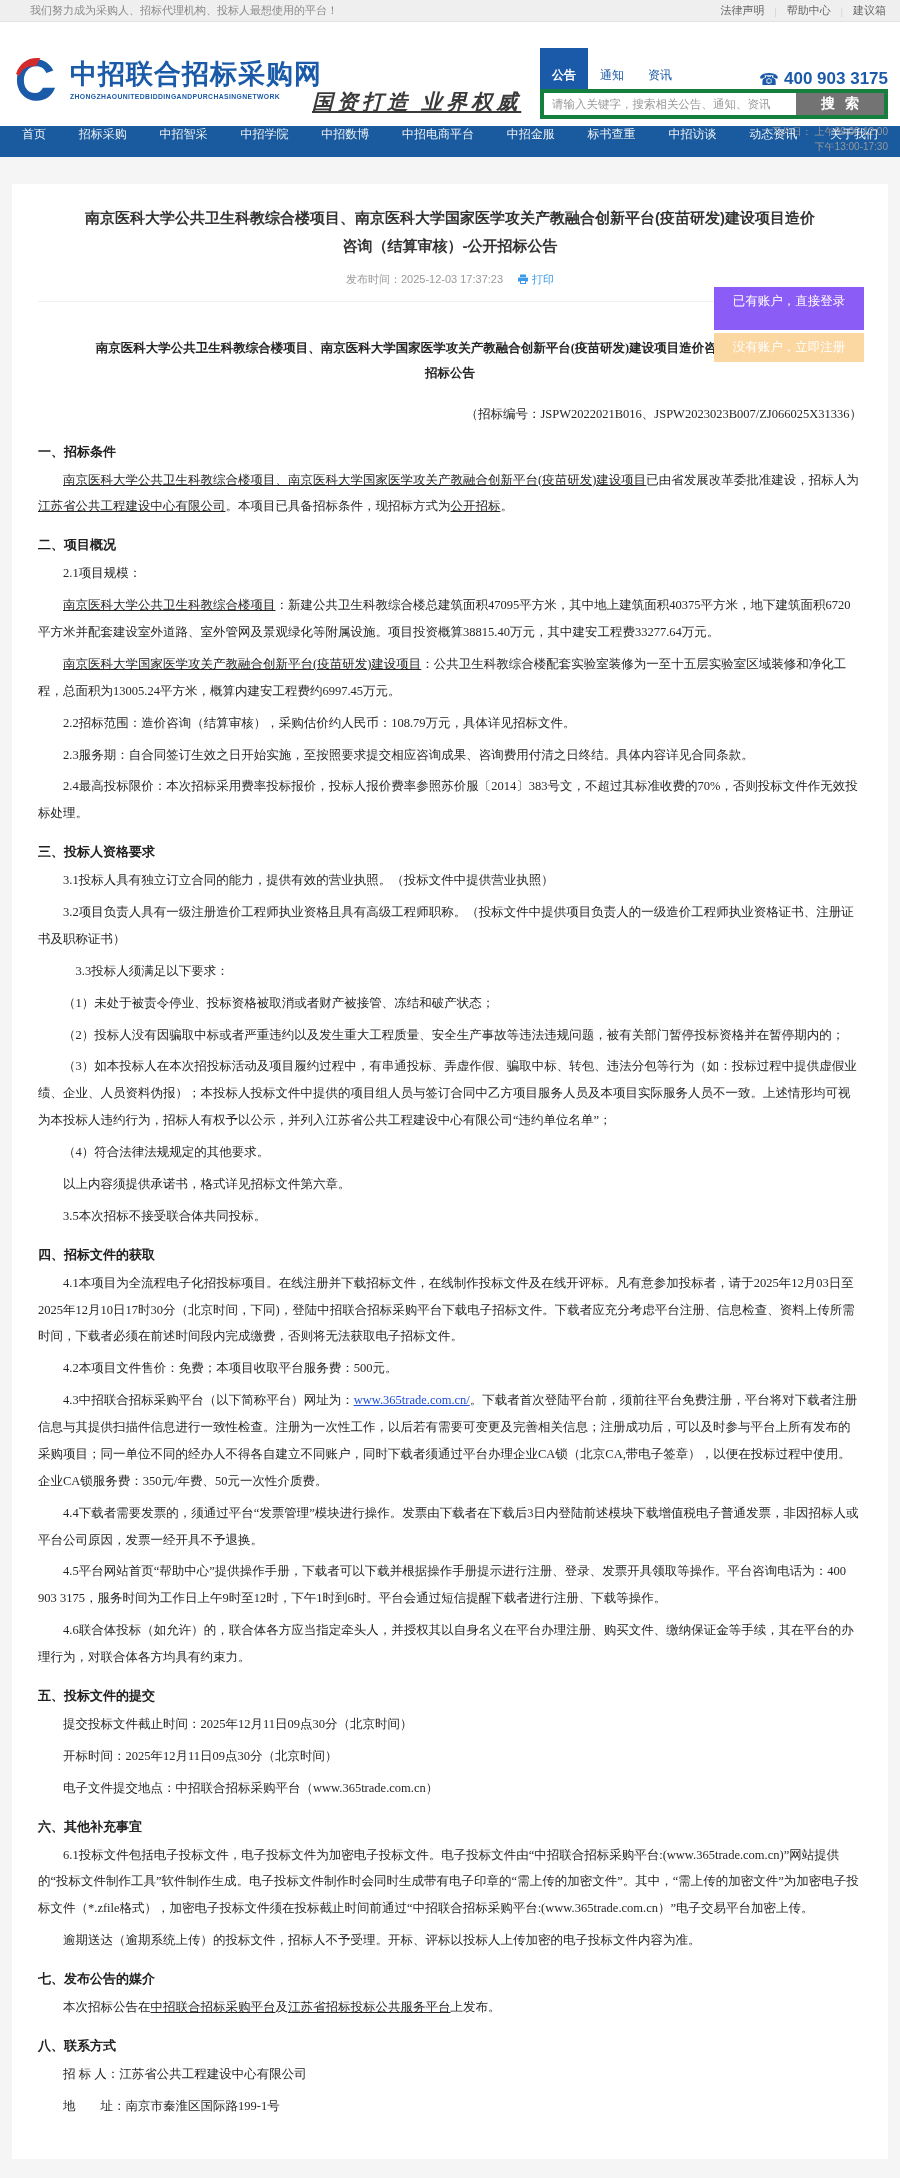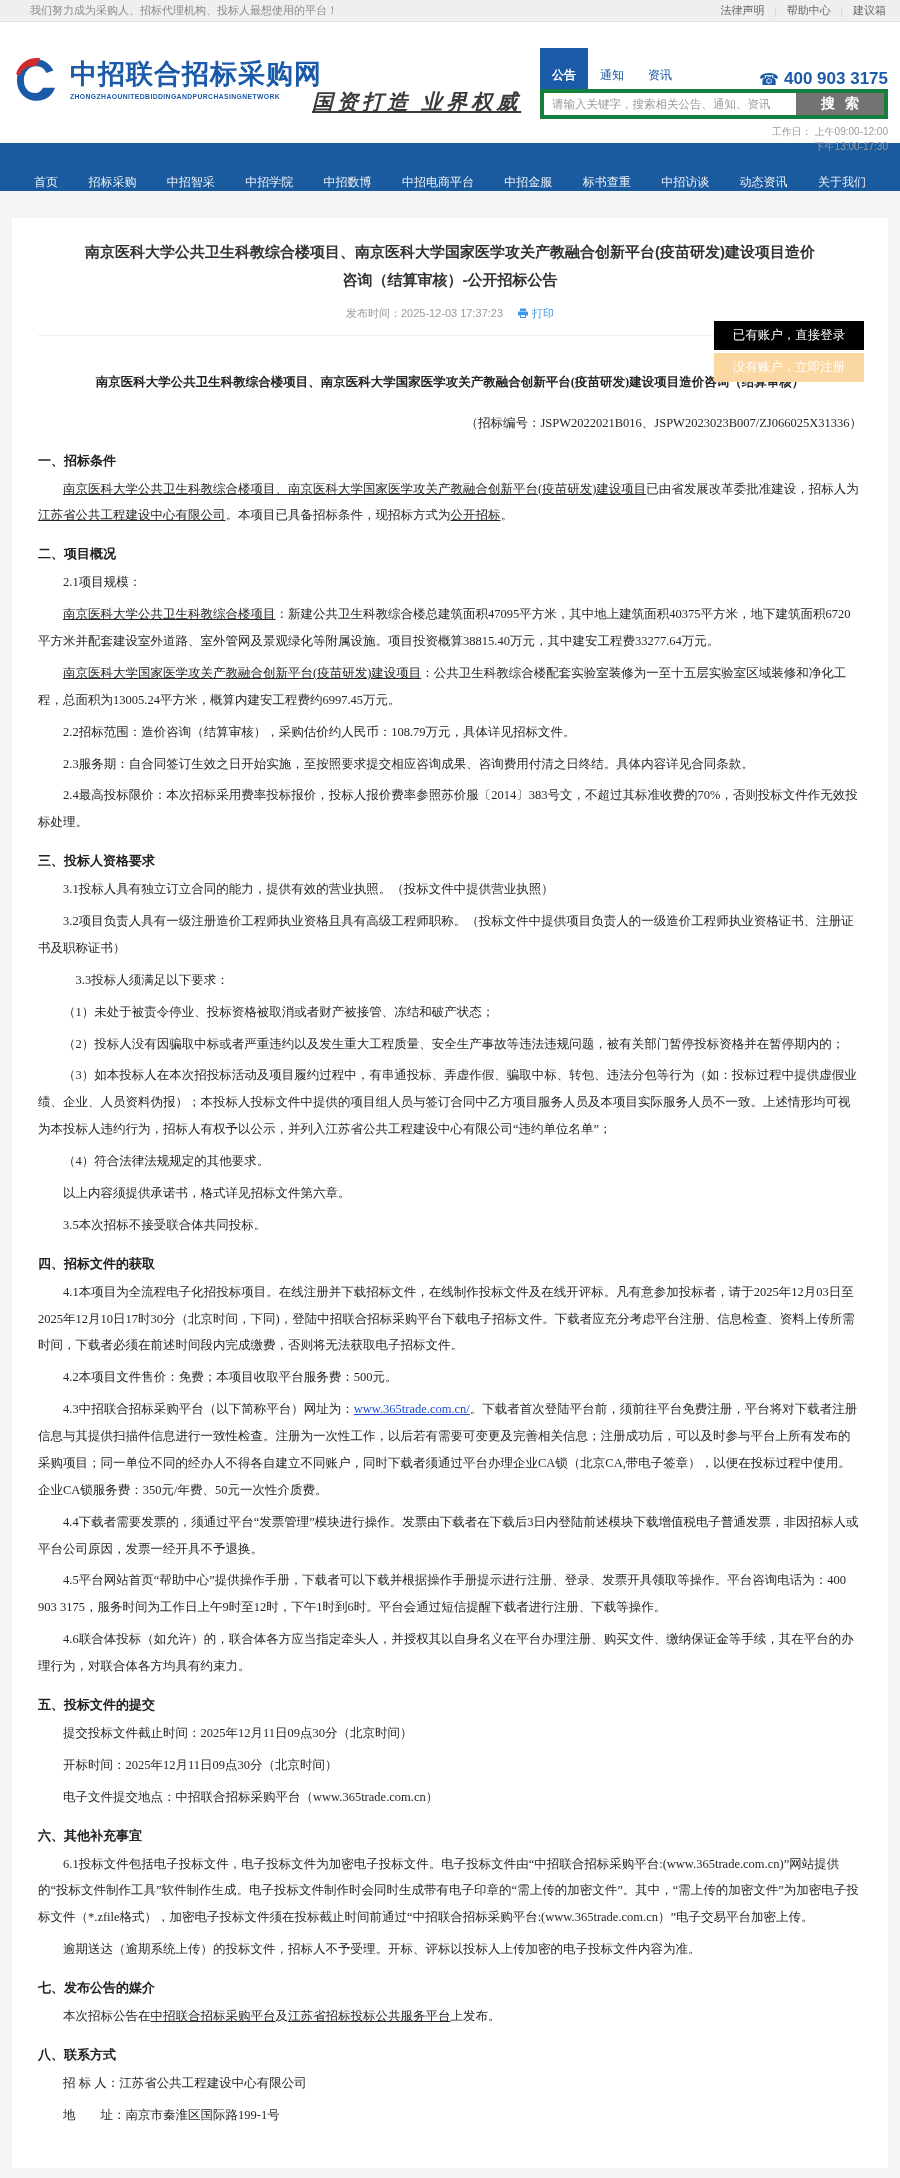--- a/index.html
+++ b/index.html
@@ -9,21 +9,21 @@
 
   
   .topbar { height:22px; background:#efefef; border-bottom:1px solid #e3e3e3;
             display:flex; align-items:center; justify-content:space-between;
             padding:0 14px 0 30px; font-size:11px; color:#8a8a8a;font-family:Liberation Serif, serif; }
   .topbar-links { display:flex; align-items:center; gap:10px; color:#b5b5b5; }
   .toplink { color:#666; }
   .sep { color:#ccc; }
 
   
-  .header { position:relative; height:121px; background:#fff; }
+  .header { position:relative; height:104px; background:#fff; }
   .logo { position:absolute; left:10px; top:32px; display:flex; align-items:center; }
   .logo-mark { width:52px; height:52px; }
   .logo-txt { margin-left:8px; }
   .logo-title { font-size:27px; font-weight:bold; color:#1a5aa8; letter-spacing:1px; line-height:1.1; }
   .logo-sub { font-size:6.8px; font-weight:bold; color:#1a5aa8; letter-spacing:.4px; margin-top:3px; }
   .callig { position:absolute; left:312px; top:66px; font-family:"Liberation Serif",serif;
             font-style:italic; font-weight:bold; font-size:21px; color:#3a3a3a; letter-spacing:4px;text-decoration:underline; }
   .hdr-right { position:absolute; right:12px; top:26px; width:348px; }
   .hdr-row1 { display:flex; align-items:flex-end; justify-content:space-between; }
   .search-tabs { display:flex; }
@@ -34,34 +34,34 @@
   .search-row { display:flex; border:4px solid #15803d; height:30px; }
   .search-input { flex:1; border:0; outline:0; padding:0 8px; font-size:11.5px; color:#333;
                   font-family:"Liberation Sans",sans-serif; }
   .search-input::placeholder { color:#9a9a9a; }
   .search-btn { width:88px; background:#737373; color:#fff; border:0; font-size:14px; font-weight:bold;
                 letter-spacing:10px; padding-left:10px; cursor:pointer;
                 font-family:"Liberation Sans",sans-serif; }
   .hours { margin-top:5px; text-align:right; font-size:10px; color:#9a9a9a; line-height:1.5; }
 
   
-  .nav { height:48px; background:#1a5a9e; display:flex; align-items:flex-end;
-         justify-content:space-between; padding:0 34px; }
+  .nav { height:31px; background:#1a5a9e; display:flex; align-items:flex-start;
+         justify-content:space-between; padding:0 22px; }
   .nav-item { color:#fff; font-size:12px; opacity:.92; }
 
   
   .card { margin:27px 12px 0; background:#fff; padding:20px 26px 34px; position:relative; }
   .art-title { width:90%; margin:0 auto; text-align:center; font-size:15px; font-weight:bold;
                color:#333; line-height:1.85; }
   .art-meta { margin-top:12px; text-align:center; font-size:11px; color:#9a9a9a;
               display:flex; justify-content:center; align-items:center; gap:14px;
               padding-bottom:14px; border-bottom:1px solid #f0f0f0; }
   .print-btn { display:inline-flex; align-items:center; gap:3px; color:#3d9ae8; cursor:pointer; }
   .acct-btns { position:absolute; right:24px; top:103px; width:150px; z-index:2; }
-  .btn-login { background:#000000; color:#fff; font-size:12.5px; height:29px; line-height:29px;
+  .btn-login { background:#8b5cf6; color:#fff; font-size:12.5px; height:43px; line-height:29px;
                text-align:center; cursor:pointer; }
   .btn-reg { background:#fbd7a1; color:#fff; font-size:12.5px; height:29px; line-height:29px;
              text-align:center; cursor:pointer; margin-top:3px; }
 
   
   .doc { margin-top:34px; font-family:"Liberation Serif",serif; font-size:12.5px; color:#262626; }
   .doc-ct { text-align:center; font-weight:bold; line-height:2; }
   .doc-c  { text-align:right; line-height:2;margin-top:16px; }
   .doc-h  { font-size:13px; font-weight:bold; margin:16px 0 6px; color:#222; }
   .doc-p  { text-indent:2em; line-height:2.15; margin:5px 0; }
@@ -148,20 +148,21 @@
     </span>
   </div>
 
   <div class="acct-btns">
     <div class="btn-login">已有账户，直接登录</div>
     <div class="btn-reg">没有账户，立即注册</div>
   </div>
 
   <div class="doc" id="doc">
       <p class="doc-ct">南京医科大学公共卫生科教综合楼项目、南京医科大学国家医学攻关产教融合创新平台(疫苗研发)建设项目造价咨询（结算审核）</p>
+      <p class="doc-ct">招标公告</p>
       <p class="doc-c">（招标编号：JSPW2022021B016、JSPW2023023B007/ZJ066025X31336）</p>
       <h3 class="doc-h">一、招标条件</h3>
       <p class="doc-p"><span class="u">南京医科大学公共卫生科教综合楼项目、南京医科大学国家医学攻关产教融合创新平台(疫苗研发)建设项目</span><span>已由省发展改革委批准建设，招标人为</span><span class="u">江苏省公共工程建设中心有限公司</span><span>。本项目已具备招标条件，现招标方式为</span><span class="u">公开招标</span><span>。</span></p>
       <h3 class="doc-h">二、项目概况</h3>
       <p class="doc-p">2.1项目规模：</p>
       <p class="doc-p"><span class="u">南京医科大学公共卫生科教综合楼项目</span><span>：新建公共卫生科教综合楼总建筑面积47095平方米，其中地上建筑面积40375平方米，地下建筑面积6720平方米并配套建设室外道路、室外管网及景观绿化等附属设施。项目投资概算38815.40万元，其中建安工程费33277.64万元。</span></p>
       <p class="doc-p"><span class="u">南京医科大学国家医学攻关产教融合创新平台(疫苗研发)建设项目</span><span>：公共卫生科教综合楼配套实验室装修为一至十五层实验室区域装修和净化工程，总面积为13005.24平方米，概算内建安工程费约6997.45万元。</span></p>
       <p class="doc-p">2.2招标范围：造价咨询（结算审核），采购估价约人民币：108.79万元，具体详见招标文件。</p>
       <p class="doc-p">2.3服务期：自合同签订生效之日开始实施，至按照要求提交相应咨询成果、咨询费用付清之日终结。具体内容详见合同条款。</p>
       <p class="doc-p">2.4最高投标限价：本次招标采用费率投标报价，投标人报价费率参照苏价服〔2014〕383号文，不超过其标准收费的70%，否则投标文件作无效投标处理。</p>

